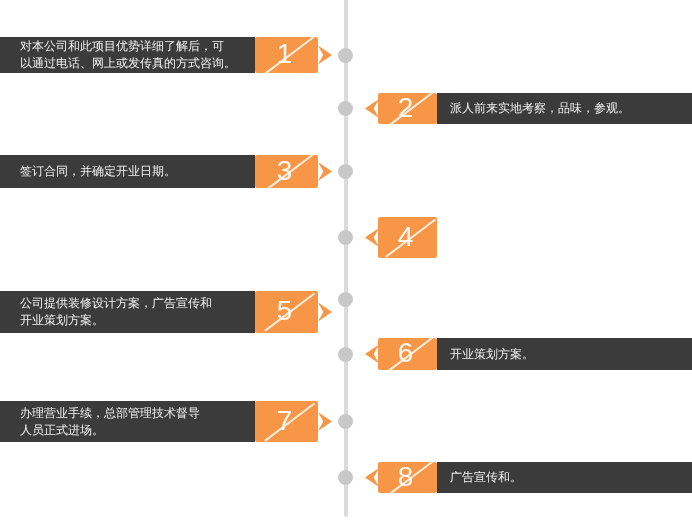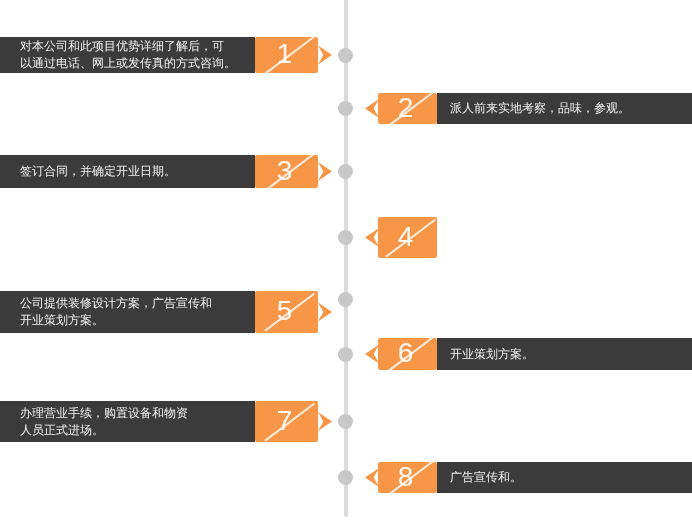--- a/index.html
+++ b/index.html
@@ -103,21 +103,21 @@
   <div class="row" style="top:338px;height:32px">
     <div class="arrow arrow-left"></div>
     <div class="nbox r-nbox">
       <span class="num">6</span>
       <span class="slash"></span>
     </div>
     <div class="tbox r-tbox">开业策划方案。</div>
   </div>
 
   <div class="row" style="top:401px;height:41px">
-    <div class="tbox l-tbox">办理营业手续，购置设备和物资
+    <div class="tbox l-tbox">办理营业手续，总部管理技术督导
 人员正式进场。</div>
     <div class="nbox l-nbox">
       <span class="num">7</span>
       <span class="slash"></span>
     </div>
     <div class="arrow arrow-right"></div>
   </div>
 
   <div class="row" style="top:462px;height:31px">
     <div class="arrow arrow-left"></div>

